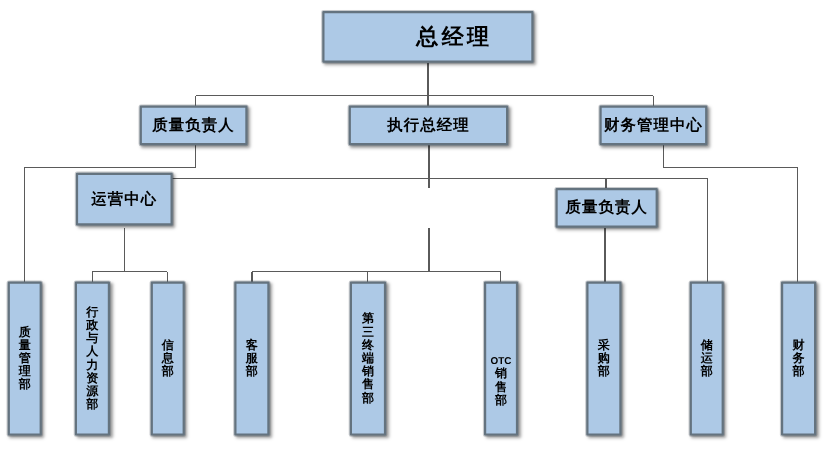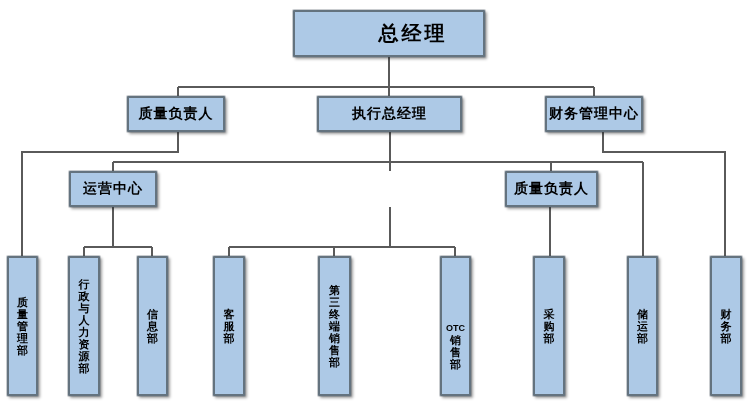--- a/index.html
+++ b/index.html
@@ -99,21 +99,21 @@
     </div>
     <div class="node h" style="left: 127px; top: 96px; width: 98px; height: 36px;">
       <span>质量负责人</span>
     </div>
     <div class="node h" style="left: 545px; top: 96px; width: 98px; height: 36px;">
       <span>财务管理中心</span>
     </div>
     <div class="node h" style="left: 317px; top: 96px; width: 145px; height: 36px;">
       <span>执行总经理</span>
     </div>
-    <div class="node h" style="left: 69px; top: 171px; width: 88px; height: 36px;">
+    <div class="node h" style="left: 69px; top: 157px; width: 88px; height: 48px;">
       <span>运营中心</span>
     </div>
     <div class="node h" style="left: 505px; top: 171px; width: 93px; height: 36px;">
       <span>质量负责人</span>
     </div>
     <div class="node v" style="left: 7px; top: 256px; width: 31px; height: 140px;">
       <span class="vline">质</span>
       <span class="vline">量</span>
       <span class="vline">管</span>
       <span class="vline">理</span>

